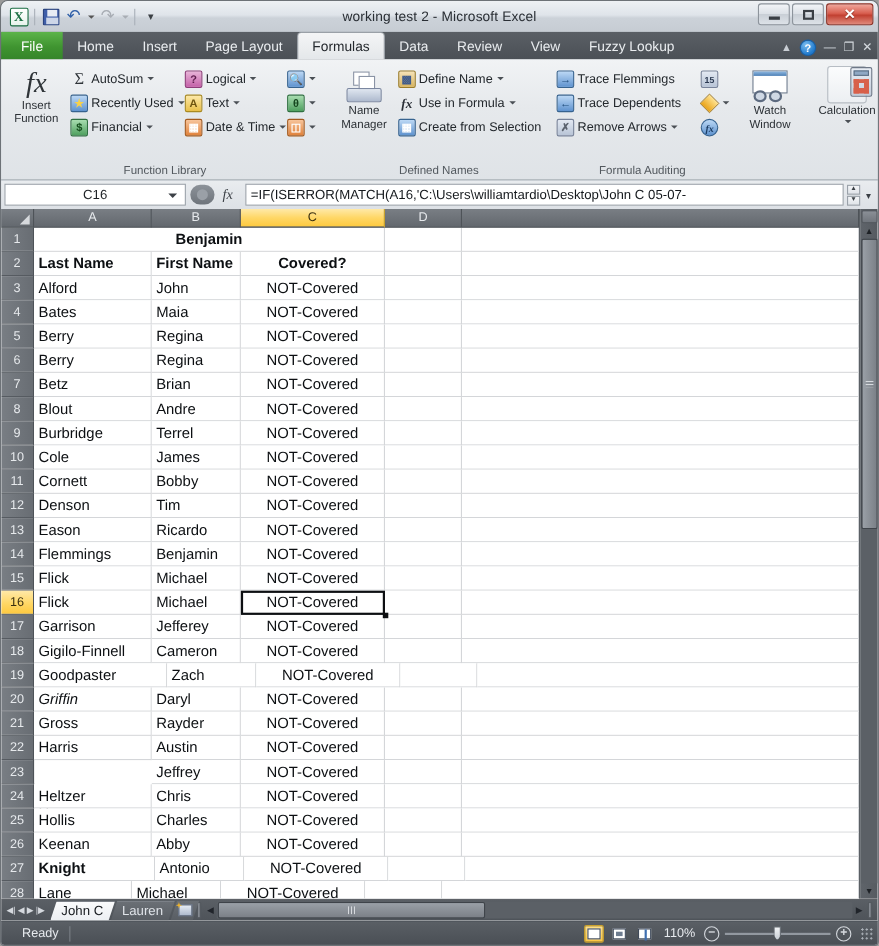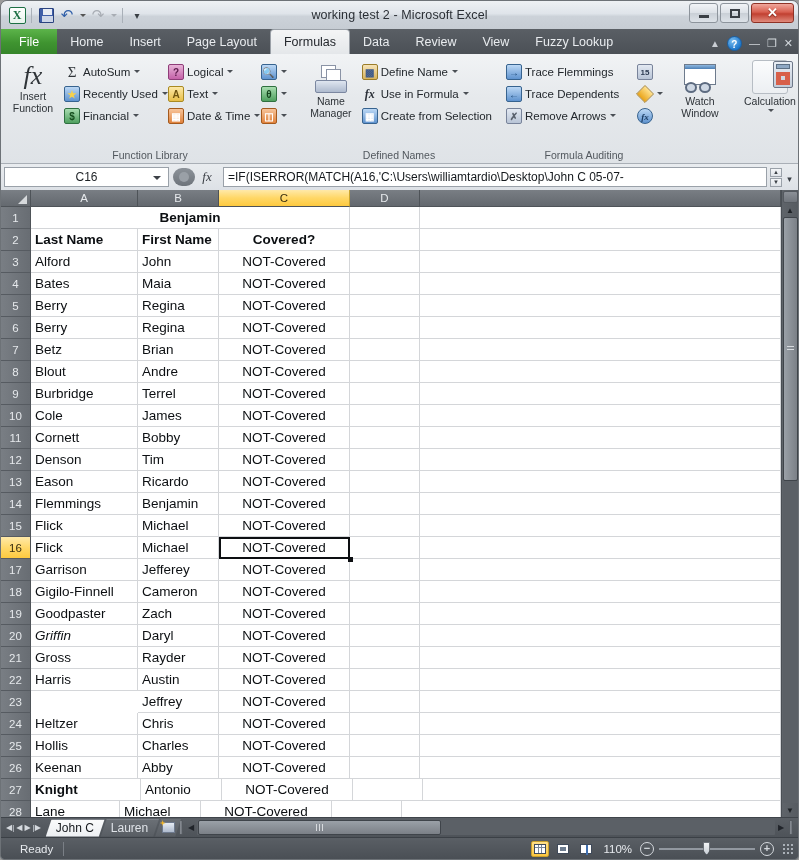--- a/index.html
+++ b/index.html
@@ -734,21 +734,21 @@
             <div class="row">
               <div class="rh">18</div>
               <div class="cell" style="width: 107px;">Gigilo-Finnell</div>
               <div class="cell" style="width: 81px;">Cameron</div>
               <div class="cell ctr" style="width: 131px;">NOT-Covered</div>
               <div class="cell" style="width: 70px;"></div>
               <div class="cell" style="flex: 1 1 0%;"></div>
             </div>
             <div class="row">
               <div class="rh">19</div>
-              <div class="cell" style="width: 107px;">Goodpaster</div>
+              <div class="cell" style="width: 121px;">Goodpaster</div>
               <div class="cell" style="width: 81px;">Zach</div>
               <div class="cell ctr" style="width: 131px;">NOT-Covered</div>
               <div class="cell" style="width: 70px;"></div>
               <div class="cell" style="flex: 1 1 0%;"></div>
             </div>
             <div class="row">
               <div class="rh">20</div>
               <div class="cell" style="width: 107px; font-style: italic;">Griffin</div>
               <div class="cell" style="width: 81px;">Daryl</div>
               <div class="cell ctr" style="width: 131px;">NOT-Covered</div>

